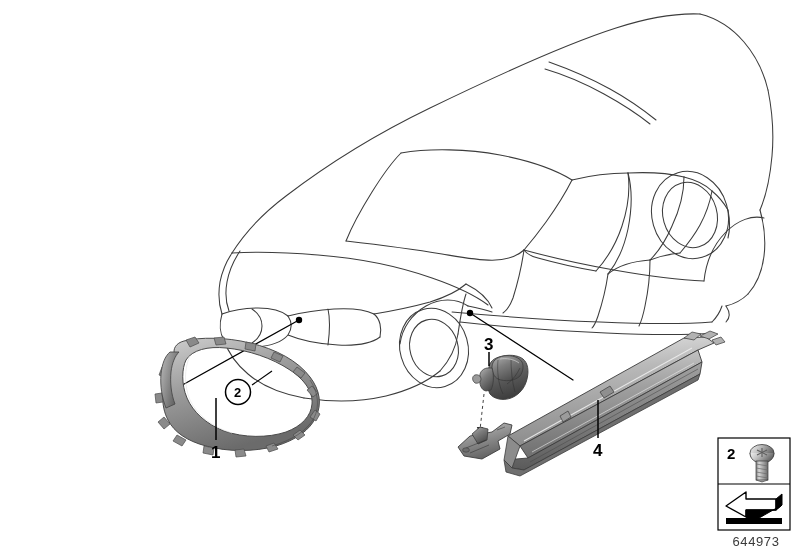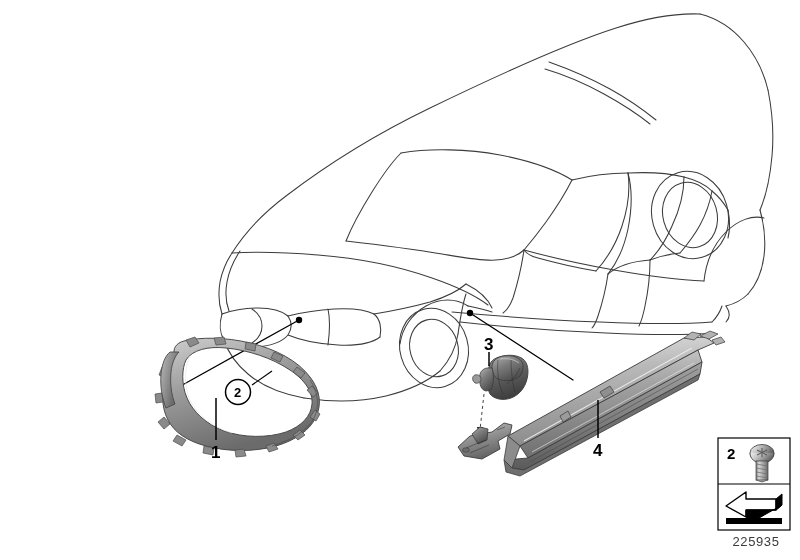--- a/index.html
+++ b/index.html
@@ -398,15 +398,15 @@
   <div class="callout-num" style="left:211px; top:444px;">1</div>
 
   <div class="circ-num" style="left:234px; top:386px;">2</div>
 
   <div class="callout-num" style="left:484px; top:336px;">3</div>
 
   <div class="callout-num" style="left:593px; top:442px;">4</div>
 
   <div class="legend-num" style="left:727px; top:446px;">2</div>
 
-  <div class="partnumber">225935</div>
+  <div class="partnumber">644973</div>
 
 </div>
 
 </body></html>

